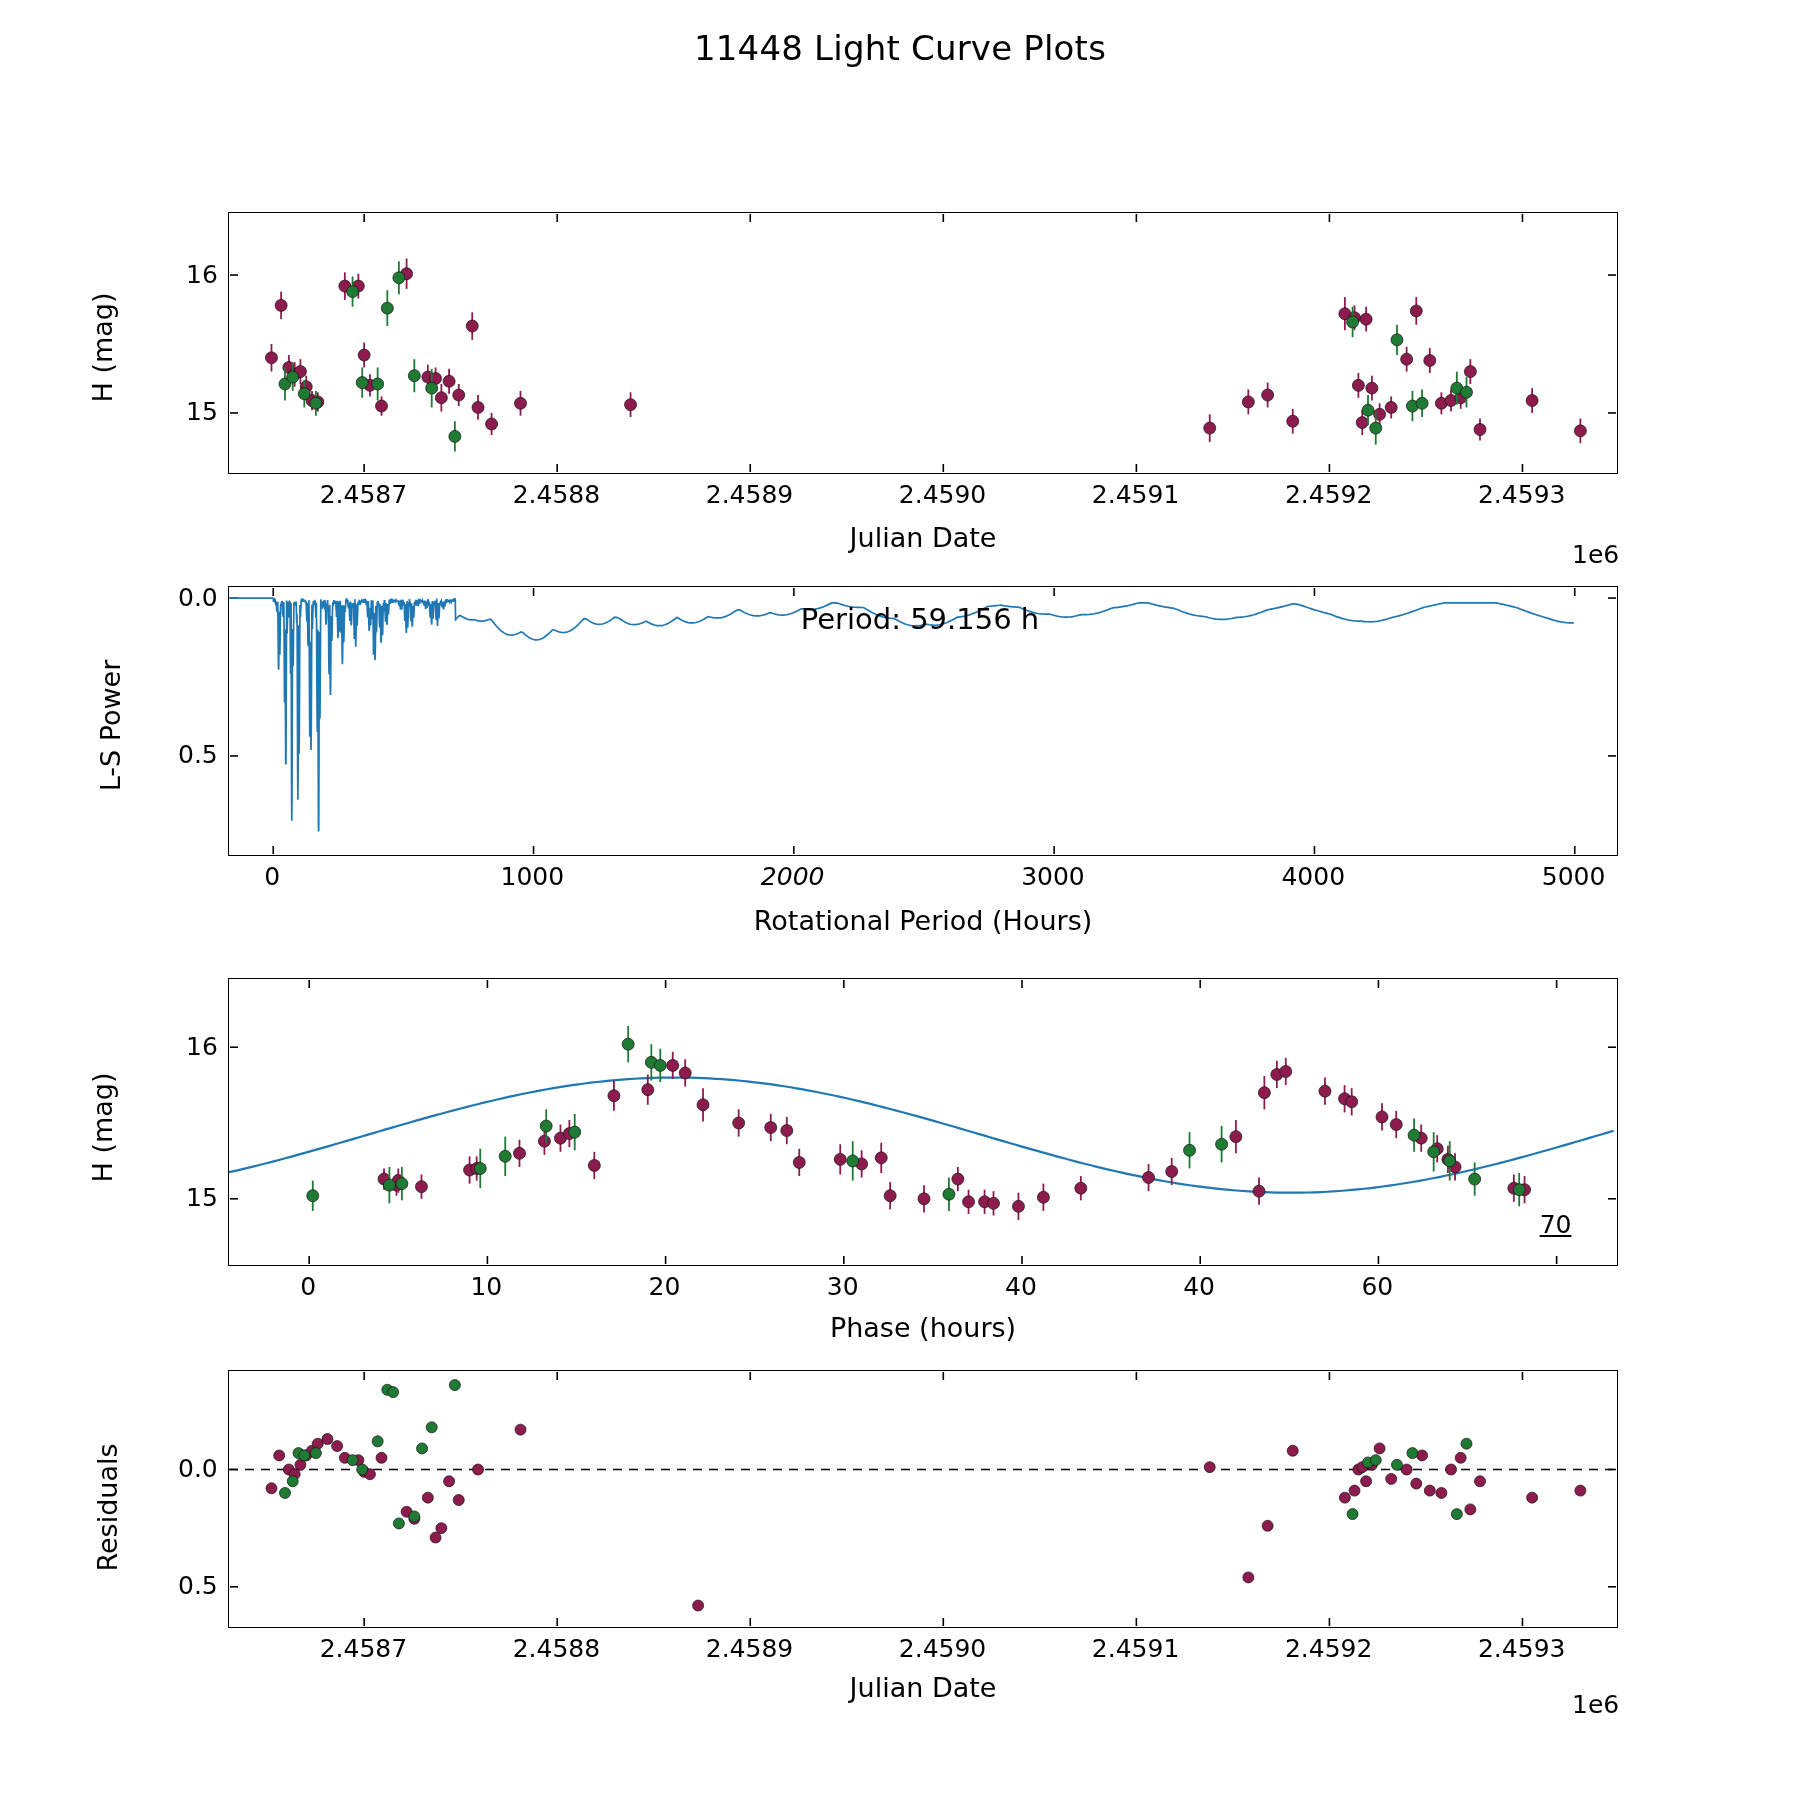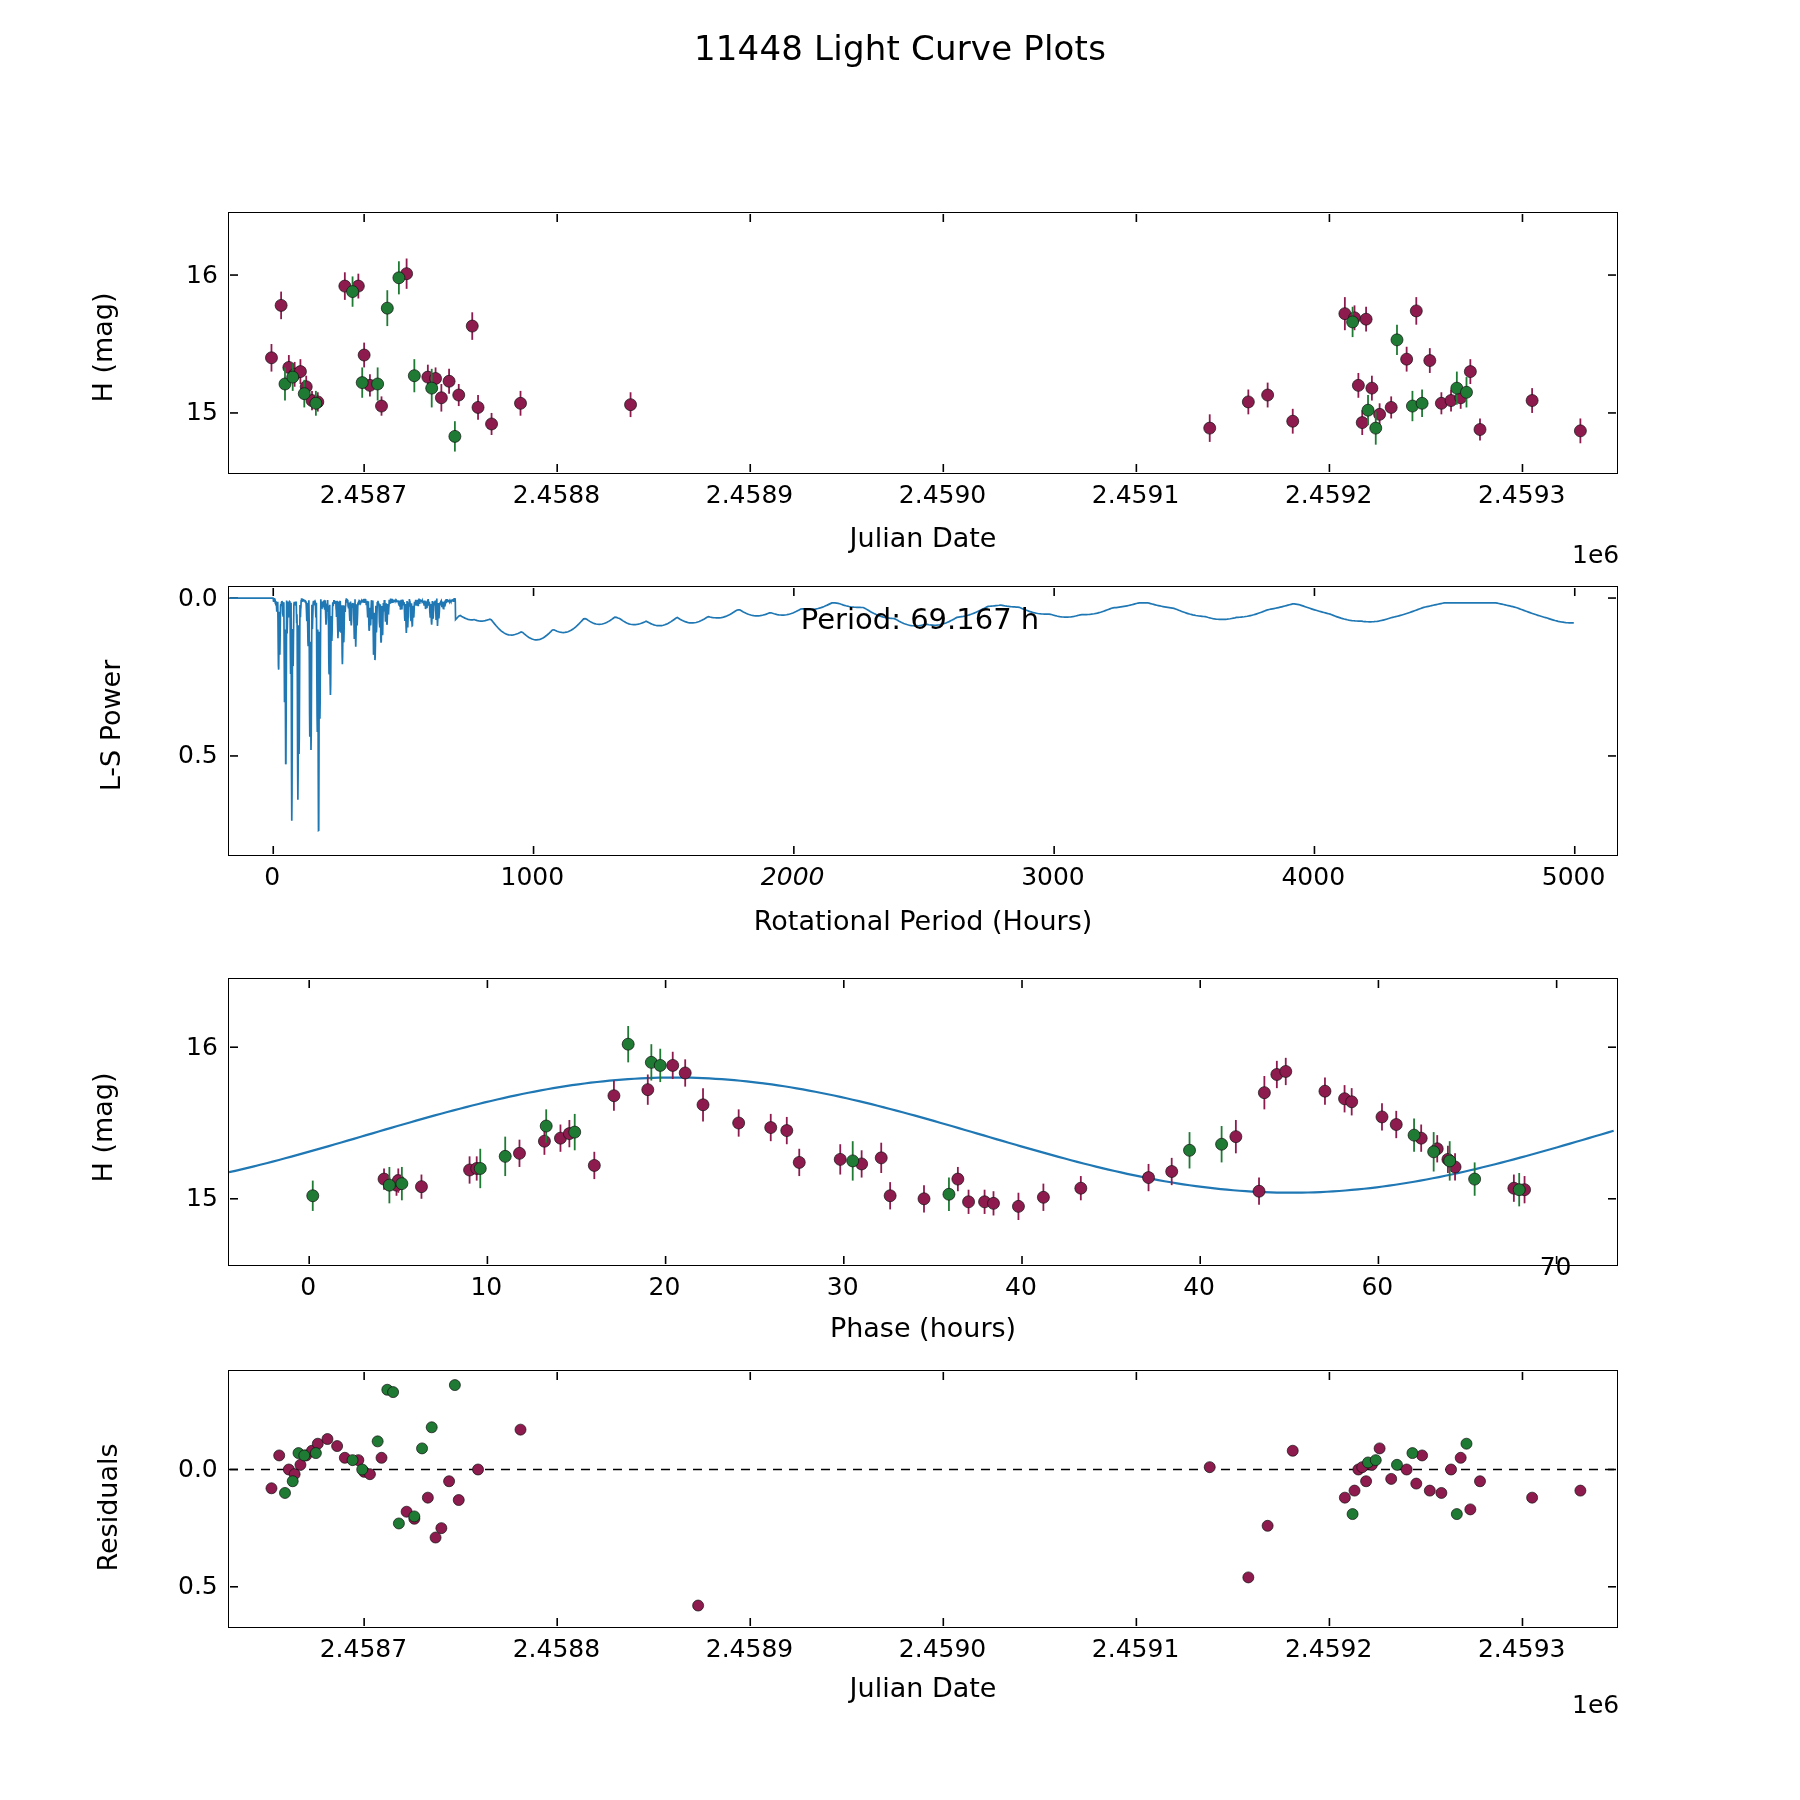--- a/index.html
+++ b/index.html
@@ -207,21 +207,21 @@
         <line x1="1345.749063670412" y1="267" x2="1345.749063670412" y2="259" stroke="#000" stroke-width="1.6"></line>
         <line x1="1345.749063670412" y1="1" x2="1345.749063670412" y2="9" stroke="#000" stroke-width="1.6"></line>
         <line x1="1" y1="11.05263157894737" x2="9" y2="11.05263157894737" stroke="#000" stroke-width="1.6"></line>
         <line x1="1387" y1="11.05263157894737" x2="1379" y2="11.05263157894737" stroke="#000" stroke-width="1.6"></line>
         <line x1="1" y1="168.94736842105263" x2="9" y2="168.94736842105263" stroke="#000" stroke-width="1.6"></line>
         <line x1="1387" y1="168.94736842105263" x2="1379" y2="168.94736842105263" stroke="#000" stroke-width="1.6"></line>
         <path d="M0.00,11.05 L0.23,11.05 L0.47,11.05 L0.70,11.05 L0.94,11.05 L1.17,11.05 L1.41,11.05 L1.64,11.05 L1.87,11.05 L2.11,11.05 L2.34,11.05 L2.58,11.05 L2.81,11.05 L3.05,11.05 L3.28,11.05 L3.51,11.05 L3.75,11.05 L3.98,11.05 L4.22,11.05 L4.45,11.05 L4.69,11.05 L4.92,11.05 L5.15,11.05 L5.39,11.05 L5.62,11.05 L5.86,11.05 L6.09,11.05 L6.33,11.05 L6.56,11.05 L6.79,11.05 L7.03,11.05 L7.26,11.05 L7.50,11.05 L7.73,11.05 L7.97,11.05 L8.20,11.05 L8.43,11.05 L8.67,11.05 L8.90,11.05 L9.14,11.05 L9.37,11.05 L9.61,11.05 L9.84,11.05 L10.07,11.05 L10.31,11.05 L10.54,11.05 L10.78,11.05 L11.01,11.05 L11.24,11.05 L11.48,11.05 L11.71,11.05 L11.95,11.05 L12.18,11.05 L12.42,11.05 L12.65,11.05 L12.88,11.05 L13.12,11.05 L13.35,11.05 L13.59,11.05 L13.82,11.05 L14.06,11.05 L14.29,11.05 L14.52,11.05 L14.76,11.05 L14.99,11.05 L15.23,11.05 L15.46,11.05 L15.70,11.05 L15.93,11.05 L16.16,11.05 L16.40,11.05 L16.63,11.05 L16.87,11.05 L17.10,11.05 L17.34,11.05 L17.57,11.05 L17.80,11.05 L18.04,11.05 L18.27,11.05 L18.51,11.05 L18.74,11.05 L18.98,11.05 L19.21,11.05 L19.44,11.05 L19.68,11.05 L19.91,11.05 L20.15,11.05 L20.38,11.05 L20.62,11.05 L20.85,11.05 L21.08,11.05 L21.32,11.05 L21.55,11.05 L21.79,11.05 L22.02,11.05 L22.26,11.05 L22.49,11.05 L22.72,11.05 L22.96,11.05 L23.19,11.05 L23.43,11.05 L23.66,11.05 L23.90,11.05 L24.13,11.05 L24.36,11.05 L24.60,11.05 L24.83,11.05 L25.07,11.05 L25.30,11.05 L25.54,11.05 L25.77,11.05 L26.00,11.05 L26.24,11.05 L26.47,11.05 L26.71,11.05 L26.94,11.05 L27.18,11.05 L27.41,11.05 L27.64,11.05 L27.88,11.05 L28.11,11.05 L28.35,11.05 L28.58,11.05 L28.82,11.05 L29.05,11.05 L29.28,11.05 L29.52,11.05 L29.75,11.05 L29.99,11.05 L30.22,11.05 L30.46,11.05 L30.69,11.05 L30.92,11.05 L31.16,11.05 L31.39,11.05 L31.63,11.05 L31.86,11.05 L32.09,11.05 L32.33,11.05 L32.56,11.05 L32.80,11.05 L33.03,11.05 L33.27,11.05 L33.50,11.05 L33.73,11.05 L33.97,11.05 L34.20,11.05 L34.44,11.05 L34.67,11.05 L34.91,11.05 L35.14,11.05 L35.37,11.05 L35.61,11.05 L35.84,11.05 L36.08,11.05 L36.31,11.05 L36.55,11.05 L36.78,11.05 L37.01,11.05 L37.25,11.05 L37.48,11.05 L37.72,11.05 L37.95,11.05 L38.19,11.05 L38.42,11.05 L38.65,11.05 L38.89,11.05 L39.12,11.05 L39.36,11.05 L39.59,11.05 L39.83,11.05 L40.06,11.05 L40.29,11.05 L40.53,11.05 L40.76,11.05 L41.00,11.05 L41.23,11.05 L41.47,11.05 L41.70,11.05 L41.93,11.05 L42.17,11.05 L42.40,11.05 L42.64,11.05 L42.87,11.05 L43.11,11.05 L43.34,11.05 L43.57,11.05 L43.81,11.05 L44.04,11.05 L44.28,11.69 L44.51,14.81 L44.75,11.40 L44.98,14.87 L45.21,11.15 L45.45,14.94 L45.68,11.38 L45.92,15.07 L46.15,12.62 L46.39,16.91 L46.62,15.32 L46.85,18.44 L47.09,14.35 L47.32,16.55 L47.56,19.60 L47.79,24.66 L48.03,21.25 L48.26,16.60 L48.49,16.04 L48.73,14.86 L48.96,31.04 L49.20,57.61 L49.43,79.00 L49.67,82.68 L49.90,62.16 L50.13,24.67 L50.37,40.77 L50.60,63.61 L50.84,67.72 L51.07,53.99 L51.31,36.66 L51.54,19.26 L51.77,17.06 L52.01,17.85 L52.24,19.11 L52.48,14.85 L52.71,17.00 L52.94,14.05 L53.18,14.88 L53.41,16.66 L53.65,26.29 L53.88,27.32 L54.12,29.67 L54.35,18.63 L54.58,15.25 L54.82,16.20 L55.05,43.67 L55.29,79.41 L55.52,115.12 L55.76,112.12 L55.99,67.38 L56.22,42.48 L56.46,129.32 L56.69,177.18 L56.93,176.32 L57.16,128.59 L57.40,67.18 L57.63,13.50 L57.86,42.03 L58.10,46.50 L58.33,38.93 L58.57,27.37 L58.80,18.93 L59.04,14.62 L59.27,15.33 L59.50,20.58 L59.74,25.59 L59.97,30.36 L60.21,27.34 L60.44,20.82 L60.68,14.70 L60.91,14.94 L61.14,31.31 L61.38,65.60 L61.61,87.06 L61.85,78.48 L62.08,15.87 L62.32,104.34 L62.55,189.26 L62.78,233.74 L63.02,205.94 L63.25,134.69 L63.49,41.99 L63.72,51.88 L63.96,78.51 L64.19,78.42 L64.42,54.82 L64.66,35.68 L64.89,17.94 L65.13,15.80 L65.36,15.13 L65.60,16.60 L65.83,15.68 L66.06,18.35 L66.30,16.22 L66.53,14.60 L66.77,16.76 L67.00,18.77 L67.24,14.45 L67.47,26.99 L67.70,36.27 L67.94,27.14 L68.17,40.89 L68.41,108.49 L68.64,179.09 L68.88,212.69 L69.11,186.43 L69.34,99.37 L69.58,38.20 L69.81,126.24 L70.05,166.94 L70.28,150.22 L70.52,105.70 L70.75,51.83 L70.98,17.96 L71.22,25.22 L71.45,30.17 L71.69,22.12 L71.92,20.15 L72.16,12.99 L72.39,15.13 L72.62,11.39 L72.86,14.95 L73.09,11.62 L73.33,14.79 L73.56,11.87 L73.79,14.72 L74.03,12.17 L74.26,14.63 L74.50,12.46 L74.73,14.51 L74.97,12.75 L75.20,14.39 L75.43,13.02 L75.67,14.27 L75.90,13.49 L76.14,14.58 L76.37,14.52 L76.61,15.15 L76.84,14.59 L77.07,14.95 L77.31,19.91 L77.54,26.05 L77.78,33.24 L78.01,34.13 L78.25,28.38 L78.48,15.68 L78.71,39.36 L78.95,54.73 L79.18,59.11 L79.42,42.17 L79.65,23.04 L79.89,13.19 L80.12,31.52 L80.35,73.26 L80.59,127.26 L80.82,149.83 L81.06,131.86 L81.29,60.21 L81.53,54.82 L81.76,126.01 L81.99,163.07 L82.23,146.91 L82.46,105.32 L82.70,49.79 L82.93,17.87 L83.17,36.36 L83.40,41.91 L83.63,33.06 L83.87,25.86 L84.10,17.13 L84.34,14.84 L84.57,13.87 L84.81,15.07 L85.04,14.83 L85.27,15.75 L85.51,14.97 L85.74,14.28 L85.98,13.94 L86.21,14.40 L86.45,18.67 L86.68,24.23 L86.91,30.40 L87.15,27.42 L87.38,15.72 L87.62,46.59 L87.85,91.77 L88.09,128.97 L88.32,144.98 L88.55,114.04 L88.79,42.57 L89.02,86.60 L89.26,187.90 L89.49,243.51 L89.73,243.37 L89.96,175.95 L90.19,79.92 L90.43,44.76 L90.66,114.91 L90.90,131.69 L91.13,115.56 L91.37,72.95 L91.60,37.85 L91.83,12.28 L92.07,21.32 L92.30,14.46 L92.54,19.32 L92.77,20.71 L93.01,20.89 L93.24,14.59 L93.47,17.41 L93.71,19.04 L93.94,20.29 L94.18,18.06 L94.41,16.50 L94.64,14.42 L94.88,14.20 L95.11,16.39 L95.35,18.72 L95.58,21.65 L95.82,21.58 L96.05,20.26 L96.28,13.16 L96.52,22.83 L96.75,30.07 L96.99,37.64 L97.22,35.34 L97.46,30.54 L97.69,16.59 L97.92,21.43 L98.16,24.25 L98.39,24.80 L98.63,12.99 L98.86,21.83 L99.10,18.75 L99.33,19.78 L99.56,40.21 L99.80,71.18 L100.03,85.95 L100.27,87.30 L100.50,58.52 L100.74,17.74 L100.97,57.17 L101.20,96.38 L101.44,107.90 L101.67,98.23 L101.91,65.35 L102.14,29.01 L102.38,31.03 L102.61,51.41 L102.84,54.02 L103.08,46.83 L103.31,32.84 L103.55,20.65 L103.78,15.24 L104.02,18.55 L104.25,18.46 L104.48,16.11 L104.72,14.99 L104.95,13.19 L105.19,14.30 L105.42,13.30 L105.66,15.19 L105.89,14.26 L106.12,16.92 L106.36,14.82 L106.59,15.82 L106.83,14.02 L107.06,21.36 L107.30,23.46 L107.53,29.91 L107.76,26.08 L108.00,23.46 L108.23,13.82 L108.47,31.68 L108.70,40.88 L108.94,51.11 L109.17,45.08 L109.40,35.96 L109.64,14.63 L109.87,30.36 L110.11,39.96 L110.34,44.60 L110.58,35.30 L110.81,25.75 L111.04,14.67 L111.28,14.74 L111.51,20.81 L111.75,34.62 L111.98,44.10 L112.22,45.76 L112.45,32.81 L112.68,18.28 L112.92,46.01 L113.15,68.17 L113.39,77.24 L113.62,68.69 L113.86,47.59 L114.09,18.25 L114.32,35.04 L114.56,49.93 L114.79,55.39 L115.03,46.46 L115.26,35.07 L115.49,18.59 L115.73,19.14 L115.96,21.85 L116.20,25.05 L116.43,19.34 L116.67,18.92 L116.90,12.70 L117.13,14.94 L117.37,11.37 L117.60,15.00 L117.84,11.95 L118.07,15.58 L118.31,12.43 L118.54,15.00 L118.77,13.11 L119.01,17.99 L119.24,17.79 L119.48,21.55 L119.71,18.91 L119.95,17.57 L120.18,15.63 L120.41,24.45 L120.65,29.68 L120.88,33.97 L121.12,31.15 L121.35,24.32 L121.59,14.62 L121.82,26.85 L122.05,35.75 L122.29,38.40 L122.52,34.98 L122.76,25.55 L122.99,16.46 L123.23,17.91 L123.46,20.96 L123.69,15.96 L123.93,17.09 L124.16,18.92 L124.40,19.15 L124.63,16.38 L124.87,32.16 L125.10,42.33 L125.33,52.04 L125.57,45.62 L125.80,34.90 L126.04,12.34 L126.27,37.90 L126.51,50.37 L126.74,59.78 L126.97,50.37 L127.21,38.85 L127.44,17.16 L127.68,25.86 L127.91,33.39 L128.15,38.51 L128.38,32.01 L128.61,26.56 L128.85,16.64 L129.08,16.09 L129.32,16.98 L129.55,18.12 L129.79,15.27 L130.02,14.58 L130.25,13.71 L130.49,13.94 L130.72,14.64 L130.96,15.78 L131.19,16.41 L131.43,15.83 L131.66,15.53 L131.89,13.63 L132.13,14.85 L132.36,14.24 L132.60,15.77 L132.83,13.87 L133.07,15.23 L133.30,12.70 L133.53,14.72 L133.77,12.56 L134.00,15.45 L134.24,12.77 L134.47,15.66 L134.71,12.10 L134.94,14.85 L135.17,11.81 L135.41,15.85 L135.64,12.29 L135.88,15.69 L136.11,11.87 L136.34,14.82 L136.58,11.94 L136.81,15.68 L137.05,14.37 L137.28,18.21 L137.52,16.28 L137.75,16.99 L137.98,13.87 L138.22,20.98 L138.45,25.19 L138.69,30.37 L138.92,29.26 L139.16,24.94 L139.39,14.34 L139.62,25.54 L139.86,36.89 L140.09,43.63 L140.33,43.14 L140.56,34.14 L140.80,20.69 L141.03,21.95 L141.26,34.85 L141.50,38.37 L141.73,36.99 L141.97,26.94 L142.20,19.50 L142.44,13.21 L142.67,15.08 L142.90,17.75 L143.14,28.48 L143.37,30.17 L143.61,29.82 L143.84,13.50 L144.08,32.84 L144.31,50.05 L144.54,67.82 L144.78,65.37 L145.01,55.02 L145.25,25.74 L145.48,31.49 L145.72,55.30 L145.95,73.10 L146.18,69.99 L146.42,57.74 L146.65,32.30 L146.89,18.88 L147.12,35.36 L147.36,45.32 L147.59,42.22 L147.82,34.77 L148.06,22.96 L148.29,15.01 L148.53,16.72 L148.76,16.68 L149.00,13.88 L149.23,16.74 L149.46,18.25 L149.70,15.83 L149.93,17.52 L150.17,25.19 L150.40,35.05 L150.64,38.55 L150.87,38.19 L151.10,26.29 L151.34,17.36 L151.57,33.79 L151.81,51.51 L152.04,55.73 L152.28,54.26 L152.51,36.66 L152.74,19.05 L152.98,27.96 L153.21,46.36 L153.45,47.95 L153.68,47.05 L153.92,31.82 L154.15,21.43 L154.38,16.14 L154.62,24.52 L154.85,20.78 L155.09,18.80 L155.32,13.01 L155.56,17.06 L155.79,13.09 L156.02,21.88 L156.26,27.98 L156.49,34.67 L156.73,33.21 L156.96,27.98 L157.19,16.22 L157.43,23.37 L157.66,32.87 L157.90,37.78 L158.13,36.20 L158.37,29.05 L158.60,19.75 L158.83,17.10 L159.07,24.75 L159.30,26.38 L159.54,26.49 L159.77,21.15 L160.01,18.19 L160.24,12.75 L160.47,17.14 L160.71,15.29 L160.94,17.06 L161.18,13.12 L161.41,15.05 L161.65,11.65 L161.88,15.08 L162.11,12.16 L162.35,16.18 L162.58,12.57 L162.82,15.98 L163.05,11.89 L163.29,15.09 L163.52,12.62 L163.75,15.97 L163.99,13.19 L164.22,15.53 L164.46,12.72 L164.69,14.59 L164.93,12.91 L165.16,14.88 L165.39,13.29 L165.63,14.71 L165.86,13.43 L166.10,14.21 L166.33,13.56 L166.57,14.32 L166.80,14.11 L167.03,14.16 L167.27,14.11 L167.50,13.58 L167.74,14.06 L167.97,13.32 L168.21,14.55 L168.44,13.67 L168.67,15.25 L168.91,13.43 L169.14,14.53 L169.38,13.62 L169.61,17.20 L169.85,15.85 L170.08,18.75 L170.31,15.01 L170.55,15.79 L170.78,13.58 L171.02,19.99 L171.25,18.66 L171.49,22.79 L171.72,17.56 L171.95,17.82 L172.19,12.79 L172.42,20.03 L172.66,19.40 L172.89,22.51 L173.13,17.98 L173.36,17.53 L173.59,12.49 L173.83,15.78 L174.06,13.30 L174.30,15.83 L174.53,16.51 L174.77,18.38 L175.00,14.99 L175.23,17.65 L175.47,24.14 L175.70,31.04 L175.94,33.84 L176.17,31.32 L176.41,23.09 L176.64,16.99 L176.87,31.32 L177.11,40.95 L177.34,45.99 L177.58,40.54 L177.81,30.83 L178.04,14.01 L178.28,27.69 L178.51,35.40 L178.75,40.56 L178.98,33.94 L179.22,27.96 L179.45,15.36 L179.68,18.40 L179.92,17.83 L180.15,19.61 L180.39,12.02 L180.62,17.30 L180.86,13.94 L181.09,16.00 L181.32,19.66 L181.56,30.25 L181.79,31.91 L182.03,34.09 L182.26,24.91 L182.50,16.23 L182.73,23.40 L182.96,35.68 L183.20,38.76 L183.43,38.58 L183.67,29.52 L183.90,19.67 L184.14,18.89 L184.37,27.74 L184.60,30.56 L184.84,29.42 L185.07,24.41 L185.31,18.12 L185.54,14.76 L185.78,17.29 L186.01,18.62 L186.24,16.38 L186.48,15.69 L186.71,12.91 L186.95,14.55 L187.18,13.50 L187.42,17.07 L187.65,16.09 L187.88,18.79 L188.12,15.19 L188.35,15.98 L188.59,12.87 L188.82,18.04 L189.06,15.77 L189.29,19.18 L189.52,14.34 L189.76,16.39 L189.99,11.56 L190.23,16.41 L190.46,13.90 L190.70,16.99 L190.93,13.60 L191.16,15.56 L191.40,12.36 L191.63,14.97 L191.87,13.16 L192.10,15.20 L192.34,13.39 L192.57,14.65 L192.80,13.14 L193.04,14.18 L193.27,13.55 L193.51,14.64 L193.74,14.67 L193.98,15.06 L194.21,14.69 L194.44,13.69 L194.68,15.66 L194.91,16.62 L195.15,18.63 L195.38,17.62 L195.62,17.64 L195.85,13.56 L196.08,16.96 L196.32,18.05 L196.55,22.07 L196.79,19.80 L197.02,20.41 L197.26,14.26 L197.49,16.34 L197.72,16.45 L197.96,21.30 L198.19,17.52 L198.43,19.19 L198.66,12.96 L198.89,14.92 L199.13,12.05 L199.36,15.16 L199.60,13.97 L199.83,18.60 L200.07,15.78 L200.30,15.88 L200.53,15.99 L200.77,24.17 L201.00,27.09 L201.24,30.70 L201.47,26.38 L201.71,20.56 L201.94,17.04 L202.17,28.37 L202.41,35.07 L202.64,37.80 L202.88,33.59 L203.11,24.79 L203.35,14.06 L203.58,24.09 L203.81,31.23 L204.05,31.79 L204.28,29.22 L204.52,21.52 L204.75,16.19 L204.99,15.44 L205.22,18.34 L205.45,14.38 L205.69,15.82 L205.92,15.43 L206.16,17.20 L206.39,13.55 L206.63,22.93 L206.86,26.07 L207.09,32.94 L207.33,28.16 L207.56,25.34 L207.80,11.41 L208.03,25.88 L208.27,31.53 L208.50,38.87 L208.73,33.76 L208.97,29.24 L209.20,16.09 L209.44,21.07 L209.67,26.30 L209.91,31.40 L210.14,27.79 L210.37,24.50 L210.61,16.85 L210.84,15.54 L211.08,17.32 L211.31,18.43 L211.55,16.21 L211.78,14.61 L212.01,14.14 L212.25,13.75 L212.48,15.65 L212.72,17.65 L212.95,20.19 L213.19,19.64 L213.42,19.10 L213.65,14.52 L213.89,16.78 L214.12,18.48 L214.36,22.32 L214.59,20.07 L214.83,20.39 L215.06,14.66 L215.29,15.53 L215.53,15.23 L215.76,19.59 L216.00,16.19 L216.23,18.35 L216.47,12.95 L216.70,14.98 L216.93,12.23 L217.17,16.23 L217.40,12.79 L217.64,15.54 L217.87,12.14 L218.11,14.74 L218.34,12.21 L218.57,14.92 L218.81,13.02 L219.04,15.23 L219.28,13.37 L219.51,14.72 L219.74,13.10 L219.98,14.73 L220.21,14.06 L220.45,14.90 L220.68,14.21 L220.92,14.24 L221.15,13.78 L221.38,13.87 L221.62,14.37 L221.85,13.85 L222.09,14.51 L222.32,13.36 L222.56,14.37 L222.79,12.92 L223.02,14.57 L223.26,12.72 L223.49,14.67 L223.73,12.35 L223.96,14.69 L224.20,12.01 L224.43,14.76 L224.66,11.71 L224.90,14.83 L225.13,11.42 L225.37,14.85 L225.60,11.09 L225.84,14.85 L226.07,11.35 L226.30,14.85 L226.54,32.67 L228.10,31.00 L229.66,29.28 L231.22,28.46 L232.79,29.43 L234.35,30.33 L235.91,31.13 L237.47,31.81 L239.03,32.33 L240.59,32.67 L242.16,32.83 L243.72,32.78 L245.28,32.53 L246.84,33.17 L248.40,33.65 L249.97,33.94 L251.53,34.07 L253.09,34.03 L254.65,33.85 L256.21,33.56 L257.77,33.18 L259.34,32.73 L260.90,32.25 L262.46,32.88 L264.02,34.90 L265.58,36.86 L267.15,38.74 L268.71,40.49 L270.27,42.11 L271.83,43.55 L273.39,44.82 L274.95,45.88 L276.52,46.73 L278.08,47.38 L279.64,47.80 L281.20,48.02 L282.76,48.05 L284.33,47.88 L285.89,47.55 L287.45,47.07 L289.01,46.46 L290.57,45.76 L292.13,44.98 L293.70,45.42 L295.26,46.85 L296.82,48.19 L298.38,49.40 L299.94,50.46 L301.51,51.35 L303.07,52.05 L304.63,52.54 L306.19,52.82 L307.75,52.88 L309.31,52.71 L310.88,52.32 L312.44,51.72 L314.00,50.92 L315.56,49.94 L317.12,48.79 L318.68,47.49 L320.25,46.08 L321.81,44.58 L323.37,43.01 L324.93,42.82 L326.49,43.57 L328.06,44.23 L329.62,44.78 L331.18,45.19 L332.74,45.45 L334.30,45.55 L335.86,45.46 L337.43,45.20 L338.99,44.74 L340.55,44.10 L342.11,43.28 L343.67,42.28 L345.24,41.13 L346.80,39.83 L348.36,38.40 L349.92,36.87 L351.48,35.26 L353.04,33.60 L354.61,31.91 L356.17,31.68 L357.73,32.28 L359.29,33.38 L360.85,34.37 L362.42,35.25 L363.98,35.99 L365.54,36.58 L367.10,37.01 L368.66,37.26 L370.22,37.34 L371.79,37.25 L373.35,36.98 L374.91,36.55 L376.47,35.96 L378.03,35.23 L379.59,34.37 L381.16,33.41 L382.72,32.36 L384.28,31.24 L385.84,30.08 L387.40,30.44 L388.97,31.01 L390.53,31.51 L392.09,32.46 L393.65,33.59 L395.21,34.61 L396.77,35.49 L398.34,36.23 L399.90,36.82 L401.46,37.26 L403.02,37.53 L404.58,37.65 L406.15,37.62 L407.71,37.45 L409.27,37.14 L410.83,36.72 L412.39,36.20 L413.95,35.59 L415.52,34.91 L417.08,34.19 L418.64,35.02 L420.20,35.86 L421.76,36.62 L423.33,37.29 L424.89,37.84 L426.45,38.27 L428.01,38.57 L429.57,38.71 L431.13,38.70 L432.70,38.54 L434.26,38.23 L435.82,37.76 L437.38,37.16 L438.94,36.42 L440.51,35.56 L442.07,34.60 L443.63,33.56 L445.19,32.44 L446.75,31.27 L448.31,30.58 L449.88,31.53 L451.44,32.43 L453.00,33.26 L454.56,34.00 L456.12,34.64 L457.68,35.17 L459.25,35.57 L460.81,35.83 L462.37,35.96 L463.93,35.94 L465.49,35.78 L467.06,35.48 L468.62,35.05 L470.18,34.50 L471.74,33.83 L473.30,33.07 L474.86,32.22 L476.43,31.31 L477.99,30.35 L479.55,29.59 L481.11,29.97 L482.67,30.30 L484.24,30.57 L485.80,30.77 L487.36,30.88 L488.92,30.90 L490.48,30.82 L492.04,30.62 L493.61,30.31 L495.17,29.89 L496.73,29.35 L498.29,28.71 L499.85,27.97 L501.42,27.14 L502.98,26.23 L504.54,25.25 L506.10,24.22 L507.66,23.24 L509.22,22.90 L510.79,22.89 L512.35,23.80 L513.91,24.68 L515.47,25.50 L517.03,26.26 L518.59,26.94 L520.16,27.53 L521.72,28.03 L523.28,28.41 L524.84,28.68 L526.40,28.84 L527.97,28.89 L529.53,28.83 L531.09,28.66 L532.65,28.39 L534.21,28.03 L535.77,27.59 L537.34,27.09 L538.90,26.53 L540.46,25.94 L542.02,25.75 L543.58,26.28 L545.15,26.76 L546.71,27.19 L548.27,27.55 L549.83,27.83 L551.39,28.01 L552.95,28.11 L554.52,28.10 L556.08,27.98 L557.64,27.77 L559.20,27.45 L560.76,27.03 L562.33,26.52 L563.89,25.93 L565.45,25.26 L567.01,24.53 L568.57,23.74 L570.13,22.92 L571.70,22.08 L573.26,21.74 L574.82,21.95 L576.38,22.14 L577.94,22.29 L579.51,22.38 L581.07,22.42 L582.63,22.39 L584.19,22.30 L585.75,22.12 L587.31,21.87 L588.88,21.53 L590.44,21.12 L592.00,20.64 L593.56,20.09 L595.12,19.48 L596.68,18.82 L598.25,18.12 L599.81,17.38 L601.37,16.63 L602.93,15.88 L604.49,15.79 L606.06,15.94 L607.62,16.16 L609.18,16.36 L610.74,16.70 L612.30,17.30 L613.86,17.85 L615.43,18.35 L616.99,18.80 L618.55,19.18 L620.11,19.51 L621.67,19.78 L623.24,19.99 L624.80,20.15 L626.36,20.27 L627.92,20.36 L629.48,20.41 L631.04,20.45 L632.61,20.48 L634.17,20.51 L635.73,21.17 L637.29,22.13 L638.85,23.07 L640.42,24.00 L641.98,24.89 L643.54,25.74 L645.10,26.54 L646.66,27.29 L648.22,27.98 L649.79,28.60 L651.35,29.16 L652.91,29.64 L654.47,30.07 L656.03,30.43 L657.59,30.74 L659.16,30.99 L660.72,31.20 L662.28,31.37 L663.84,31.51 L665.40,31.62 L666.97,32.38 L668.53,33.29 L670.09,34.16 L671.65,34.98 L673.21,35.74 L674.77,36.42 L676.34,37.04 L677.90,37.56 L679.46,38.00 L681.02,38.35 L682.58,38.61 L684.15,38.77 L685.71,38.84 L687.27,38.82 L688.83,38.72 L690.39,38.54 L691.95,38.30 L693.52,37.99 L695.08,37.63 L696.64,37.22 L698.20,37.46 L699.76,37.74 L701.33,37.97 L702.89,38.13 L704.45,38.22 L706.01,38.23 L707.57,38.16 L709.13,38.01 L710.70,37.77 L712.26,37.45 L713.82,37.04 L715.38,36.54 L716.94,35.97 L718.51,35.33 L720.07,34.62 L721.63,33.85 L723.19,33.04 L724.75,32.18 L726.31,31.30 L727.88,30.40 L729.44,30.18 L731.00,29.95 L732.56,29.69 L734.12,29.41 L735.68,29.08 L737.25,28.71 L738.81,28.29 L740.37,27.83 L741.93,27.32 L743.49,26.76 L745.06,26.15 L746.62,25.50 L748.18,24.81 L749.74,24.08 L751.30,23.32 L752.86,22.53 L754.43,21.73 L755.99,20.93 L757.55,20.12 L759.11,19.39 L760.67,19.25 L762.24,19.12 L763.80,18.98 L765.36,18.84 L766.92,18.67 L768.48,18.49 L770.04,18.28 L771.61,18.03 L773.17,18.37 L774.73,18.69 L776.29,18.97 L777.85,19.21 L779.42,19.41 L780.98,19.58 L782.54,19.73 L784.10,19.85 L785.66,19.95 L787.22,20.04 L788.79,20.12 L790.35,20.32 L791.91,21.00 L793.47,21.67 L795.03,22.32 L796.59,22.95 L798.16,23.55 L799.72,24.11 L801.28,24.63 L802.84,25.11 L804.40,25.53 L805.97,25.91 L807.53,26.23 L809.09,26.50 L810.65,26.72 L812.21,26.89 L813.77,27.01 L815.34,27.09 L816.90,27.14 L818.46,27.16 L820.02,27.15 L821.58,27.28 L823.15,27.77 L824.71,28.23 L826.27,28.66 L827.83,29.04 L829.39,29.37 L830.95,29.64 L832.52,29.86 L834.08,30.02 L835.64,30.11 L837.20,30.13 L838.76,30.09 L840.33,29.99 L841.89,29.83 L843.45,29.61 L845.01,29.33 L846.57,29.01 L848.13,28.65 L849.70,28.25 L851.26,27.82 L852.82,27.57 L854.38,27.60 L855.94,27.59 L857.51,27.56 L859.07,27.48 L860.63,27.36 L862.19,27.20 L863.75,26.99 L865.31,26.73 L866.88,26.42 L868.44,26.07 L870.00,25.66 L871.56,25.22 L873.12,24.73 L874.68,24.21 L876.25,23.65 L877.81,23.07 L879.37,22.47 L880.93,21.86 L882.49,21.24 L884.06,20.85 L885.62,20.69 L887.18,20.53 L888.74,20.35 L890.30,20.15 L891.86,19.94 L893.43,19.70 L894.99,19.44 L896.55,19.16 L898.11,18.85 L899.67,18.51 L901.24,18.14 L902.80,17.76 L904.36,17.35 L905.92,16.93 L907.48,16.49 L909.04,16.04 L910.61,15.79 L912.17,15.79 L913.73,15.79 L915.29,15.79 L916.85,15.79 L918.42,15.79 L919.98,16.11 L921.54,16.56 L923.10,17.00 L924.66,17.42 L926.22,17.83 L927.79,18.22 L929.35,18.59 L930.91,18.94 L932.47,19.27 L934.03,19.58 L935.59,19.87 L937.16,20.15 L938.72,20.41 L940.28,20.67 L941.84,20.92 L943.40,21.16 L944.97,21.41 L946.53,21.94 L948.09,22.57 L949.65,23.21 L951.21,23.82 L952.77,24.43 L954.34,25.01 L955.90,25.56 L957.46,26.08 L959.02,26.57 L960.58,27.03 L962.15,27.45 L963.71,27.83 L965.27,28.17 L966.83,28.48 L968.39,28.75 L969.95,28.99 L971.52,29.19 L973.08,29.36 L974.64,29.51 L976.20,29.64 L977.76,30.03 L979.33,30.47 L980.89,30.87 L982.45,31.23 L984.01,31.55 L985.57,31.83 L987.13,32.06 L988.70,32.24 L990.26,32.36 L991.82,32.44 L993.38,32.45 L994.94,32.41 L996.51,32.32 L998.07,32.18 L999.63,31.99 L1001.19,31.76 L1002.75,31.48 L1004.31,31.17 L1005.88,30.83 L1007.44,30.45 L1009.00,30.36 L1010.56,30.26 L1012.12,30.13 L1013.68,29.97 L1015.25,29.77 L1016.81,29.53 L1018.37,29.26 L1019.93,28.95 L1021.49,28.59 L1023.06,28.20 L1024.62,27.78 L1026.18,27.32 L1027.74,26.83 L1029.30,26.31 L1030.86,25.76 L1032.43,25.19 L1033.99,24.61 L1035.55,24.01 L1037.11,23.41 L1038.67,22.81 L1040.24,22.51 L1041.80,22.20 L1043.36,21.89 L1044.92,21.57 L1046.48,21.24 L1048.04,20.90 L1049.61,20.55 L1051.17,20.19 L1052.73,19.82 L1054.29,19.43 L1055.85,19.03 L1057.42,18.61 L1058.98,18.19 L1060.54,17.76 L1062.10,17.32 L1063.66,16.89 L1065.22,16.85 L1066.79,17.07 L1068.35,17.29 L1069.91,17.56 L1071.47,18.09 L1073.03,18.62 L1074.59,19.16 L1076.16,19.71 L1077.72,20.24 L1079.28,20.78 L1080.84,21.31 L1082.40,21.82 L1083.97,22.33 L1085.53,22.83 L1087.09,23.31 L1088.65,23.77 L1090.21,24.23 L1091.77,24.67 L1093.34,25.10 L1094.90,25.52 L1096.46,25.92 L1098.02,26.32 L1099.58,26.71 L1101.15,27.15 L1102.71,27.78 L1104.27,28.40 L1105.83,29.01 L1107.39,29.59 L1108.95,30.14 L1110.52,30.67 L1112.08,31.17 L1113.64,31.63 L1115.20,32.05 L1116.76,32.43 L1118.33,32.78 L1119.89,33.08 L1121.45,33.34 L1123.01,33.56 L1124.57,33.74 L1126.13,33.88 L1127.70,33.98 L1129.26,34.05 L1130.82,34.08 L1132.38,34.16 L1133.94,34.37 L1135.51,34.53 L1137.07,34.66 L1138.63,34.74 L1140.19,34.79 L1141.75,34.78 L1143.31,34.73 L1144.88,34.63 L1146.44,34.49 L1148.00,34.30 L1149.56,34.06 L1151.12,33.77 L1152.68,33.45 L1154.25,33.08 L1155.81,32.68 L1157.37,32.24 L1158.93,31.77 L1160.49,31.28 L1162.06,30.76 L1163.62,30.32 L1165.18,29.98 L1166.74,29.62 L1168.30,29.24 L1169.86,28.84 L1171.43,28.41 L1172.99,27.97 L1174.55,27.51 L1176.11,27.02 L1177.67,26.52 L1179.24,26.00 L1180.80,25.46 L1182.36,24.91 L1183.92,24.34 L1185.48,23.77 L1187.04,23.18 L1188.61,22.60 L1190.17,22.01 L1191.73,21.43 L1193.29,20.85 L1194.85,20.39 L1196.42,20.03 L1197.98,19.67 L1199.54,19.32 L1201.10,18.97 L1202.66,18.63 L1204.22,18.29 L1205.79,17.94 L1207.35,17.60 L1208.91,17.25 L1210.47,16.91 L1212.03,16.56 L1213.59,16.22 L1215.16,15.87 L1216.72,15.79 L1218.28,15.79 L1219.84,15.79 L1221.40,15.79 L1222.97,15.79 L1224.53,15.79 L1226.09,15.79 L1227.65,15.79 L1229.21,15.79 L1230.77,15.79 L1232.34,15.79 L1233.90,15.79 L1235.46,15.79 L1237.02,15.79 L1238.58,15.79 L1240.15,15.79 L1241.71,15.79 L1243.27,15.79 L1244.83,15.79 L1246.39,15.79 L1247.95,15.79 L1249.52,15.79 L1251.08,15.79 L1252.64,15.79 L1254.20,15.79 L1255.76,15.79 L1257.33,15.79 L1258.89,15.79 L1260.45,15.79 L1262.01,15.79 L1263.57,15.79 L1265.13,15.79 L1266.70,15.82 L1268.26,16.15 L1269.82,16.49 L1271.38,16.83 L1272.94,17.18 L1274.51,17.52 L1276.07,17.87 L1277.63,18.23 L1279.19,18.59 L1280.75,18.95 L1282.31,19.32 L1283.88,19.70 L1285.44,20.09 L1287.00,20.49 L1288.56,21.03 L1290.12,21.61 L1291.68,22.18 L1293.25,22.77 L1294.81,23.35 L1296.37,23.93 L1297.93,24.51 L1299.49,25.09 L1301.06,25.65 L1302.62,26.21 L1304.18,26.76 L1305.74,27.29 L1307.30,27.81 L1308.86,28.32 L1310.43,28.81 L1311.99,29.29 L1313.55,29.75 L1315.11,30.20 L1316.67,30.63 L1318.24,31.05 L1319.80,31.58 L1321.36,32.10 L1322.92,32.60 L1324.48,33.07 L1326.04,33.52 L1327.61,33.93 L1329.17,34.31 L1330.73,34.65 L1332.29,34.95 L1333.85,35.21 L1335.42,35.44 L1336.98,35.62 L1338.54,35.76 L1340.10,35.86 L1341.66,35.92 L1343.22,35.94 L1344.79,35.93" fill="none" stroke="#1f77b4" stroke-width="1.7"></path>
       </svg>
   </div>
   <div class="ylabel" style="left:-30px;top:710px;width:280px;text-align:center;transform:rotate(-90deg);">L-S Power</div>
-  <div class="annot" style="left:920px;top:602px;transform:translateX(-50%);">Period: 69.167 h</div>
+  <div class="annot" style="left:920px;top:602px;transform:translateX(-50%);">Period: 59.156 h</div>
   <div class="axlabel" style="left:228px;top:905px;width:1390px;">Rotational Period (Hours)</div>
 
   <div class="panel" id="panel3" style="left:228px;top:978px;width:1390px;height:288px;">
     <svg class="plotsvg" id="svg3" width="1387" height="285">
         <line x1="80.1923076923077" y1="285" x2="80.1923076923077" y2="277" stroke="#000" stroke-width="1.6"></line>
         <line x1="80.1923076923077" y1="1" x2="80.1923076923077" y2="9" stroke="#000" stroke-width="1.6"></line>
         <line x1="258.3974358974359" y1="285" x2="258.3974358974359" y2="277" stroke="#000" stroke-width="1.6"></line>
         <line x1="258.3974358974359" y1="1" x2="258.3974358974359" y2="9" stroke="#000" stroke-width="1.6"></line>
         <line x1="436.6025641025641" y1="285" x2="436.6025641025641" y2="277" stroke="#000" stroke-width="1.6"></line>
         <line x1="436.6025641025641" y1="1" x2="436.6025641025641" y2="9" stroke="#000" stroke-width="1.6"></line>
@@ -498,21 +498,21 @@
       <div class="tick" style="left: 1541.75px; top: 862px;">5000</div>
       <div class="tick" style="left: 178px; top: 582.553px;">0.0</div>
       <div class="tick" style="left: 178px; top: 740.447px;">0.5</div>
       <div class="tick" style="left: 300.192px; top: 1272px;">0</div>
       <div class="tick" style="left: 470.397px; top: 1272px; text-align: center;">10</div>
       <div class="tick" style="left: 648.603px; top: 1272px;">20</div>
       <div class="tick" style="left: 826.808px; top: 1272px;">30</div>
       <div class="tick" style="left: 1005.01px; top: 1272px;">40</div>
       <div class="tick" style="left: 1183.22px; top: 1272px;">40</div>
       <div class="tick" style="left: 1361.42px; top: 1272px;">60</div>
-      <div class="tick" style="left: 1539.63px; top: 1252px;">70</div>
+      <div class="tick" style="left: 1539.63px; top: 1210px; text-decoration: underline;">70</div>
       <div class="tick" style="left: 186px; top: 1183.29px;">15</div>
       <div class="tick" style="left: 186px; top: 1031.71px;">16</div>
       <div class="tick" style="left: 319.639px; top: 1634px;">2.4587</div>
       <div class="tick" style="left: 512.694px; top: 1634px;">2.4588</div>
       <div class="tick" style="left: 705.75px; top: 1634px;">2.4589</div>
       <div class="tick" style="left: 898.806px; top: 1634px;">2.4590</div>
       <div class="tick" style="left: 1091.86px; top: 1634px;">2.4591</div>
       <div class="tick" style="left: 1284.92px; top: 1634px;">2.4592</div>
       <div class="tick" style="left: 1477.97px; top: 1634px;">2.4593</div>
       <div class="tick" style="left: 178px; top: 1454.01px;">0.0</div>

